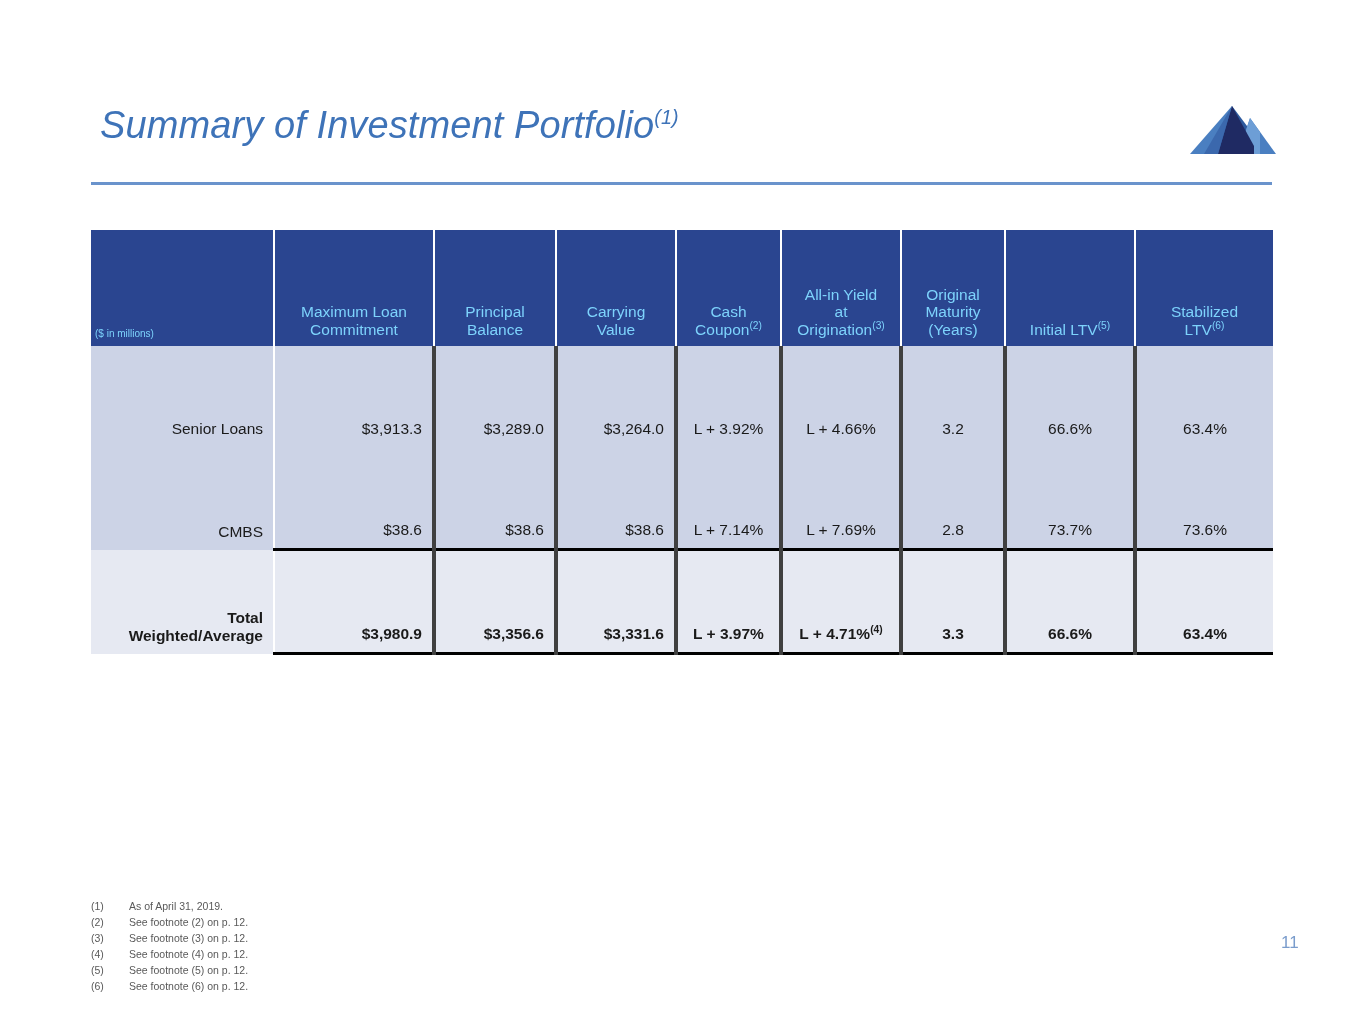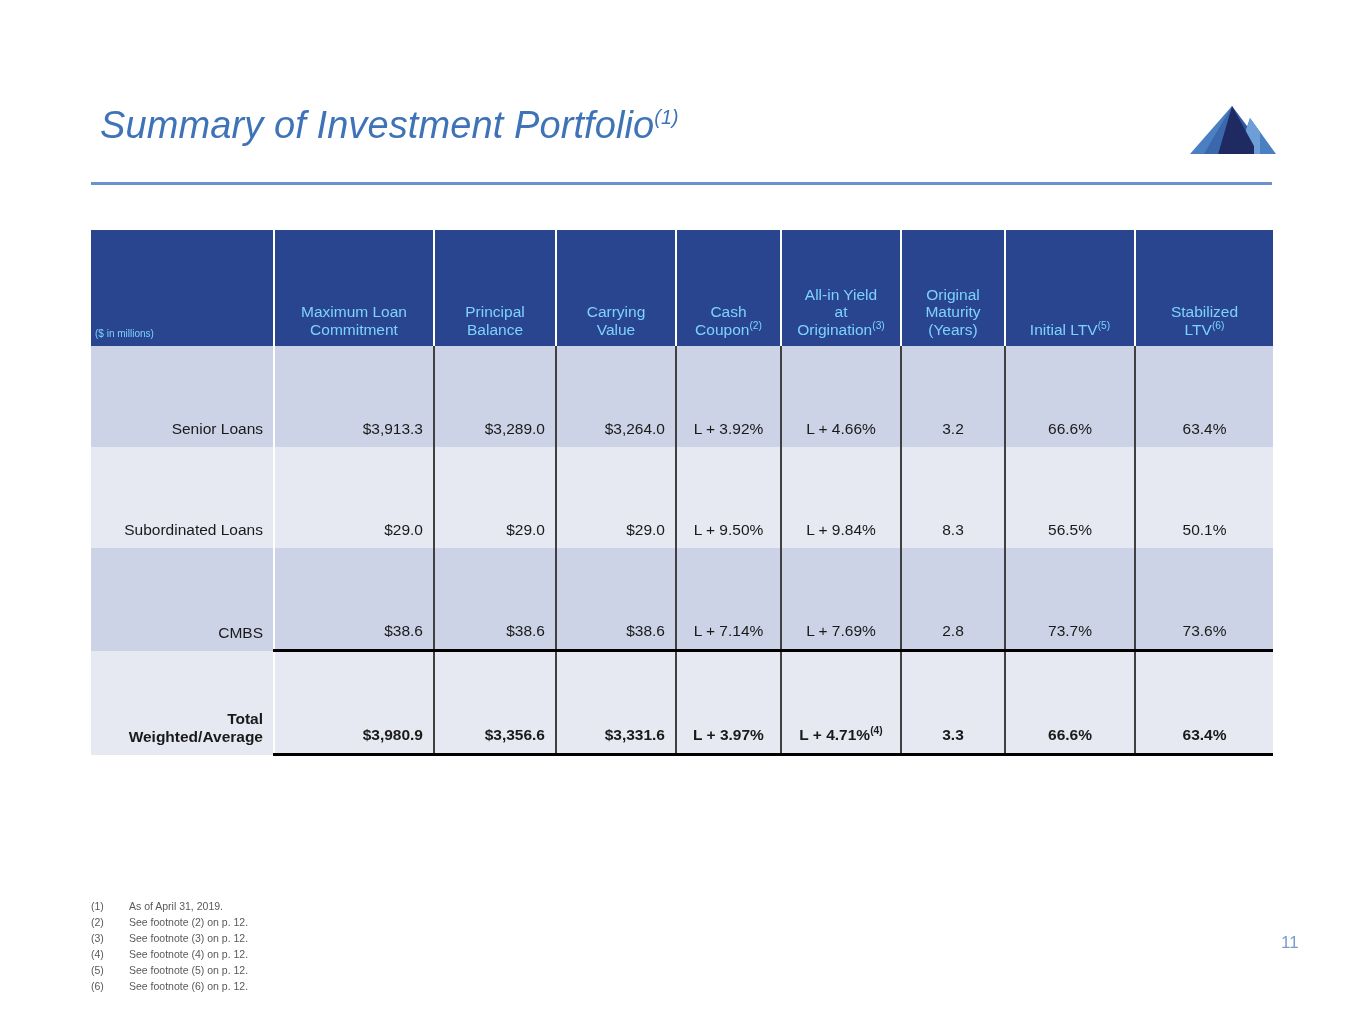--- a/index.html
+++ b/index.html
@@ -93,21 +93,21 @@
   .sup-sm {
     font-size: 0.66em;
     vertical-align: super;
     line-height: 0;
   }
 
   #portfolio-table tbody td {
     height: 92px;
     vertical-align: bottom;
     padding: 0 10px 9px 10px;
-    border-right: 2px solid #404040;
+    border-right: 4px solid #404040;
     line-height: 1.15;
     font-size: 15.5px;
   }
   #portfolio-table tbody td:last-child { border-right: none; }
   #portfolio-table tbody td.cell-label {
     text-align: right;
     padding-left: 4px;
     border-right: 2px solid #ffffff;
   }
   #portfolio-table tbody td.num  { text-align: right; }
@@ -220,31 +220,20 @@
       <td class="cell-label">Senior Loans</td>
       <td class="num">$3,913.3</td>
       <td class="num">$3,289.0</td>
       <td class="num">$3,264.0</td>
       <td class="lft">L + 3.92%</td>
       <td class="lft"><span>L + 4.66%</span></td>
       <td class="ctr">3.2</td>
       <td class="ctr">66.6%</td>
       <td class="ctr">63.4%</td>
     </tr>
-    <tr class="row-light">
-      <td class="cell-label">Subordinated Loans</td>
-      <td class="num">$29.0</td>
-      <td class="num">$29.0</td>
-      <td class="num">$29.0</td>
-      <td class="lft">L + 9.50%</td>
-      <td class="lft"><span>L + 9.84%</span></td>
-      <td class="ctr">8.3</td>
-      <td class="ctr">56.5%</td>
-      <td class="ctr">50.1%</td>
-    </tr>
     <tr class="row-shade">
       <td class="cell-label">CMBS</td>
       <td class="num">$38.6</td>
       <td class="num">$38.6</td>
       <td class="num">$38.6</td>
       <td class="lft">L + 7.14%</td>
       <td class="lft"><span>L + 7.69%</span></td>
       <td class="ctr">2.8</td>
       <td class="ctr">73.7%</td>
       <td class="ctr">73.6%</td>

